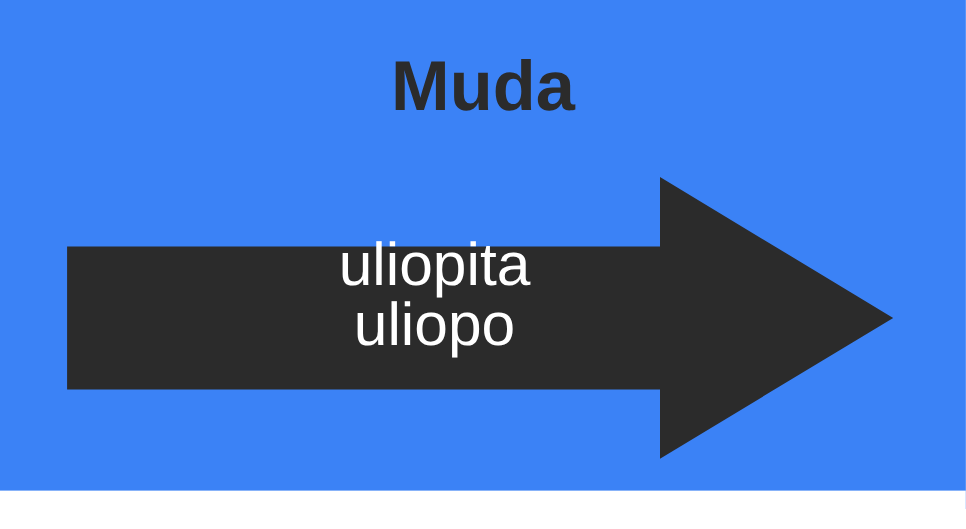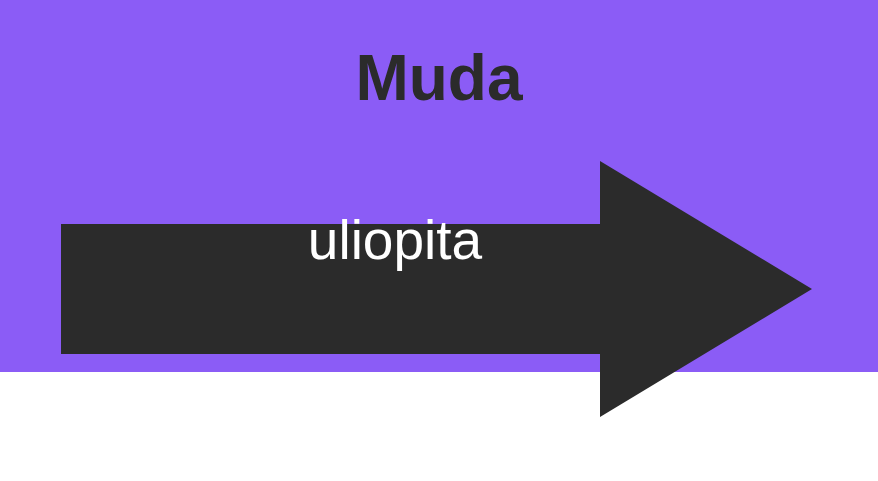--- a/index.html
+++ b/index.html
@@ -9,22 +9,22 @@
   body {
     width: 878px;
     height: 481px;
     background: #ffffff;
     overflow: hidden;
     font-family: "Liberation Sans", "DejaVu Sans", sans-serif;
   }
   .page {
     position: relative;
     width: 878px;
-    height: 372px;
-    background: #8b5cf6;
+    height: 446px;
+    background: #3b82f6;
   }
   .title {
     position: absolute;
     top: 46px;
     left: 0;
     width: 878px;
     margin: 0;
     text-align: center;
     font-size: 64px;
     line-height: 1.0;
@@ -65,15 +65,16 @@
 <div class="page">
 
   <h1 class="title" style="color: rgb(43, 43, 43);">Muda</h1>
 
   <svg class="arrow-svg" viewBox="0 0 878 481" xmlns="http://www.w3.org/2000/svg" aria-hidden="true">
     <polygon points="61,224 600,224 600,161 812,289 600,417 600,354 61,354" fill="#2b2b2b"></polygon>
   </svg>
 
   <div class="arrow-labels">
     <span class="arrow-label" style="color: rgb(255, 255, 255);">uliopita</span>
+    <span class="arrow-label" style="color: rgb(255, 255, 255);">uliopo</span>
   </div>
 
 </div>
 
 </body></html>

